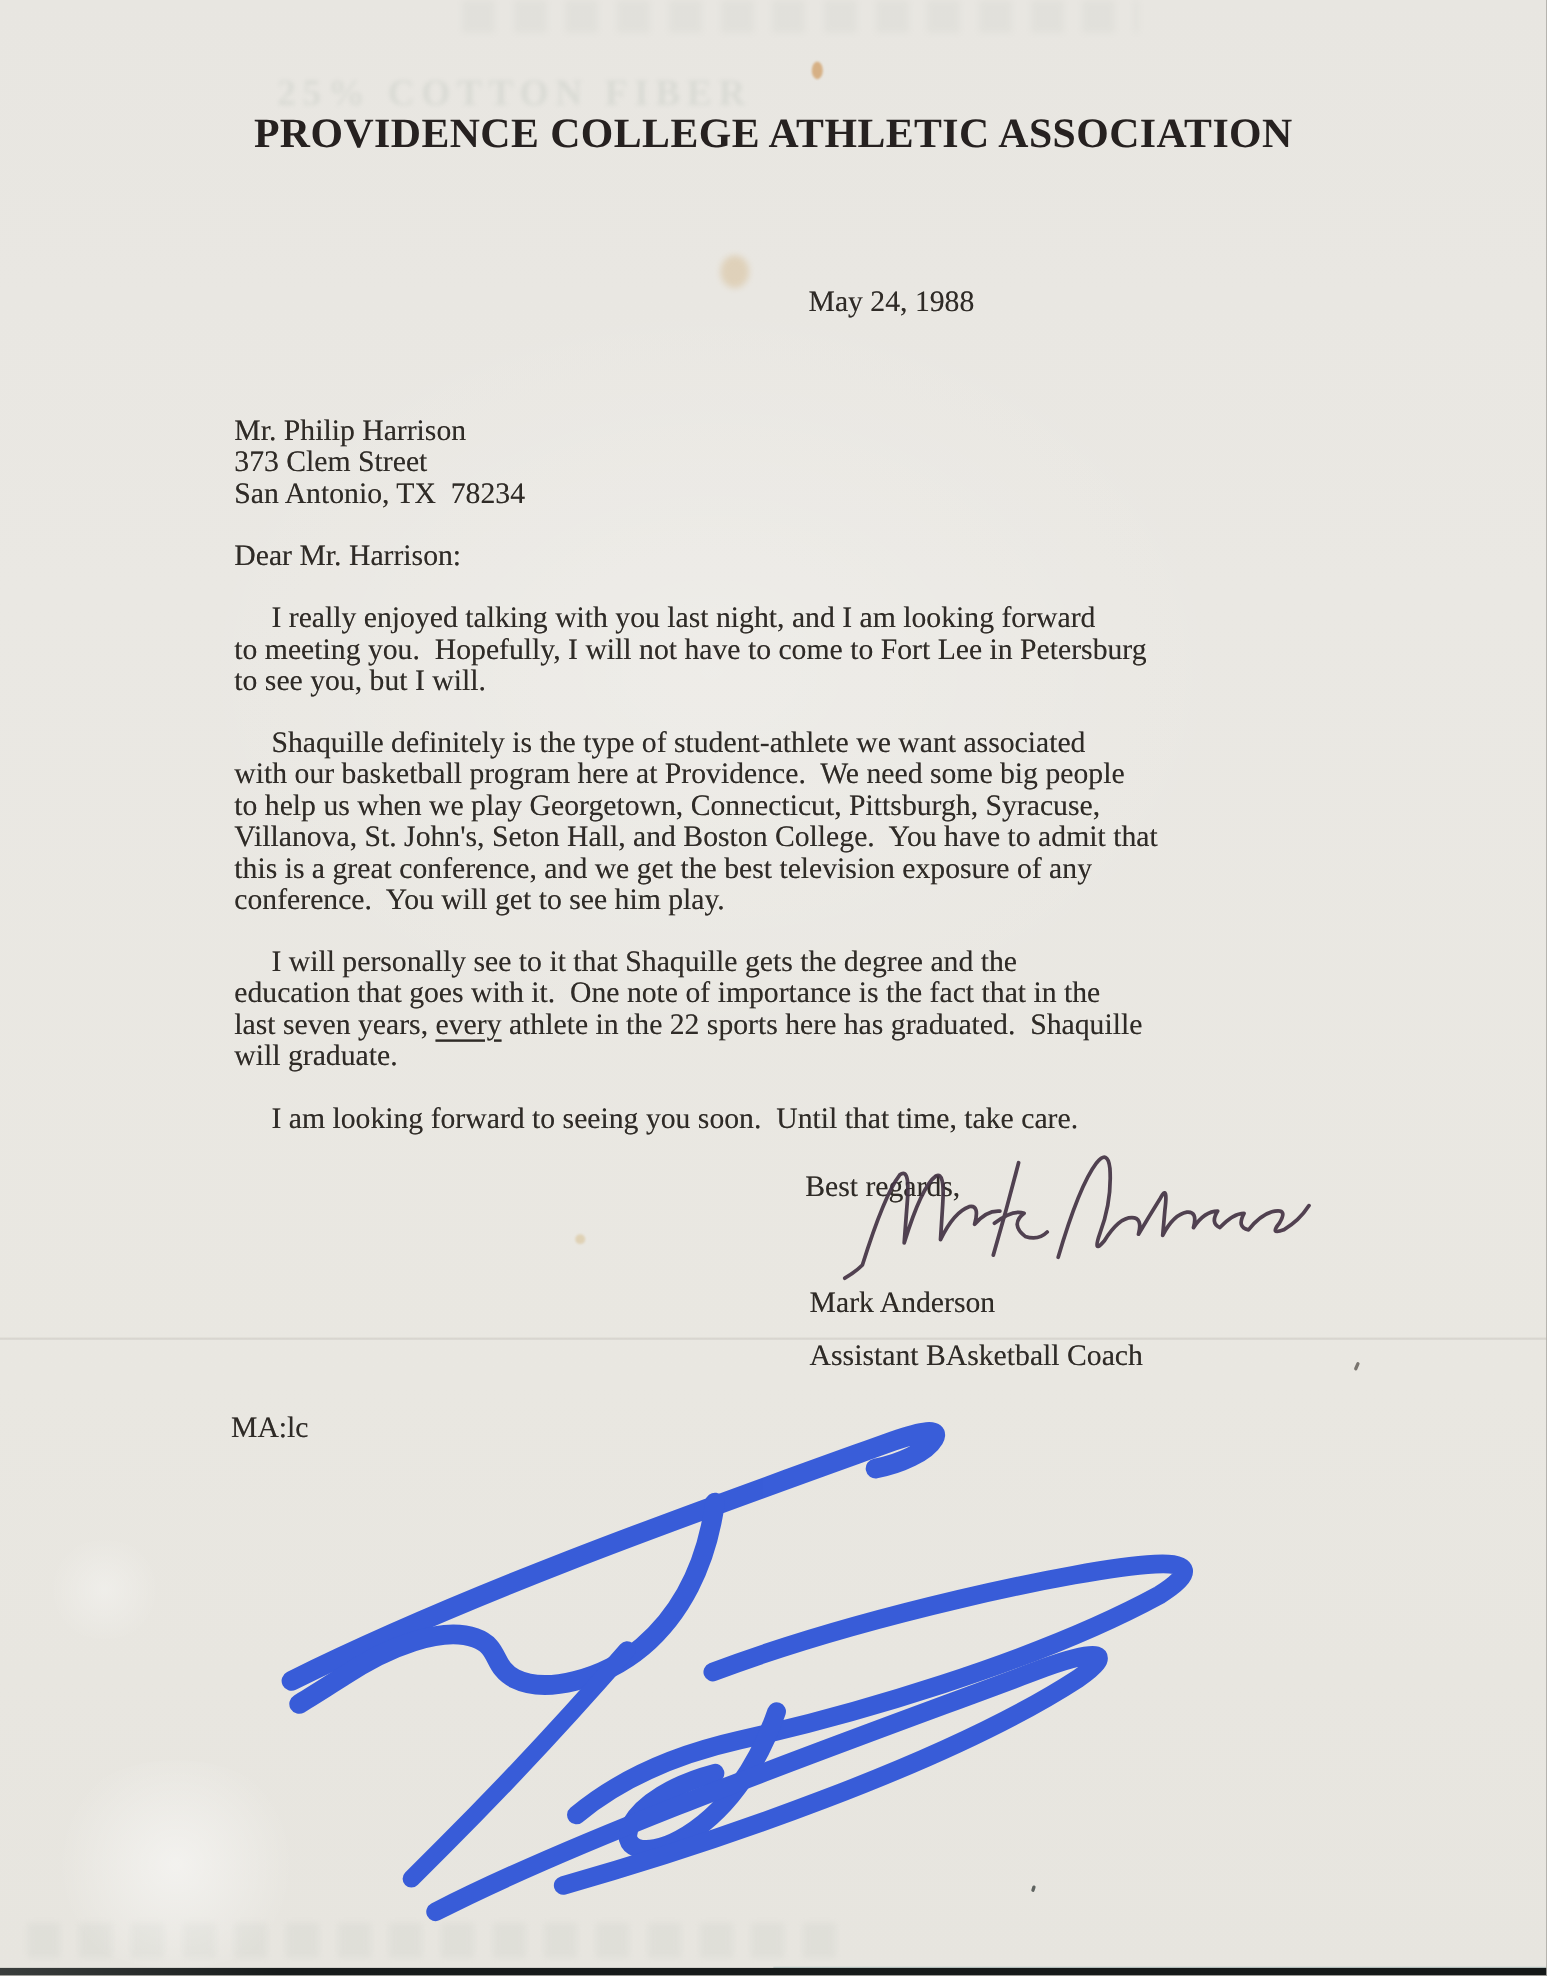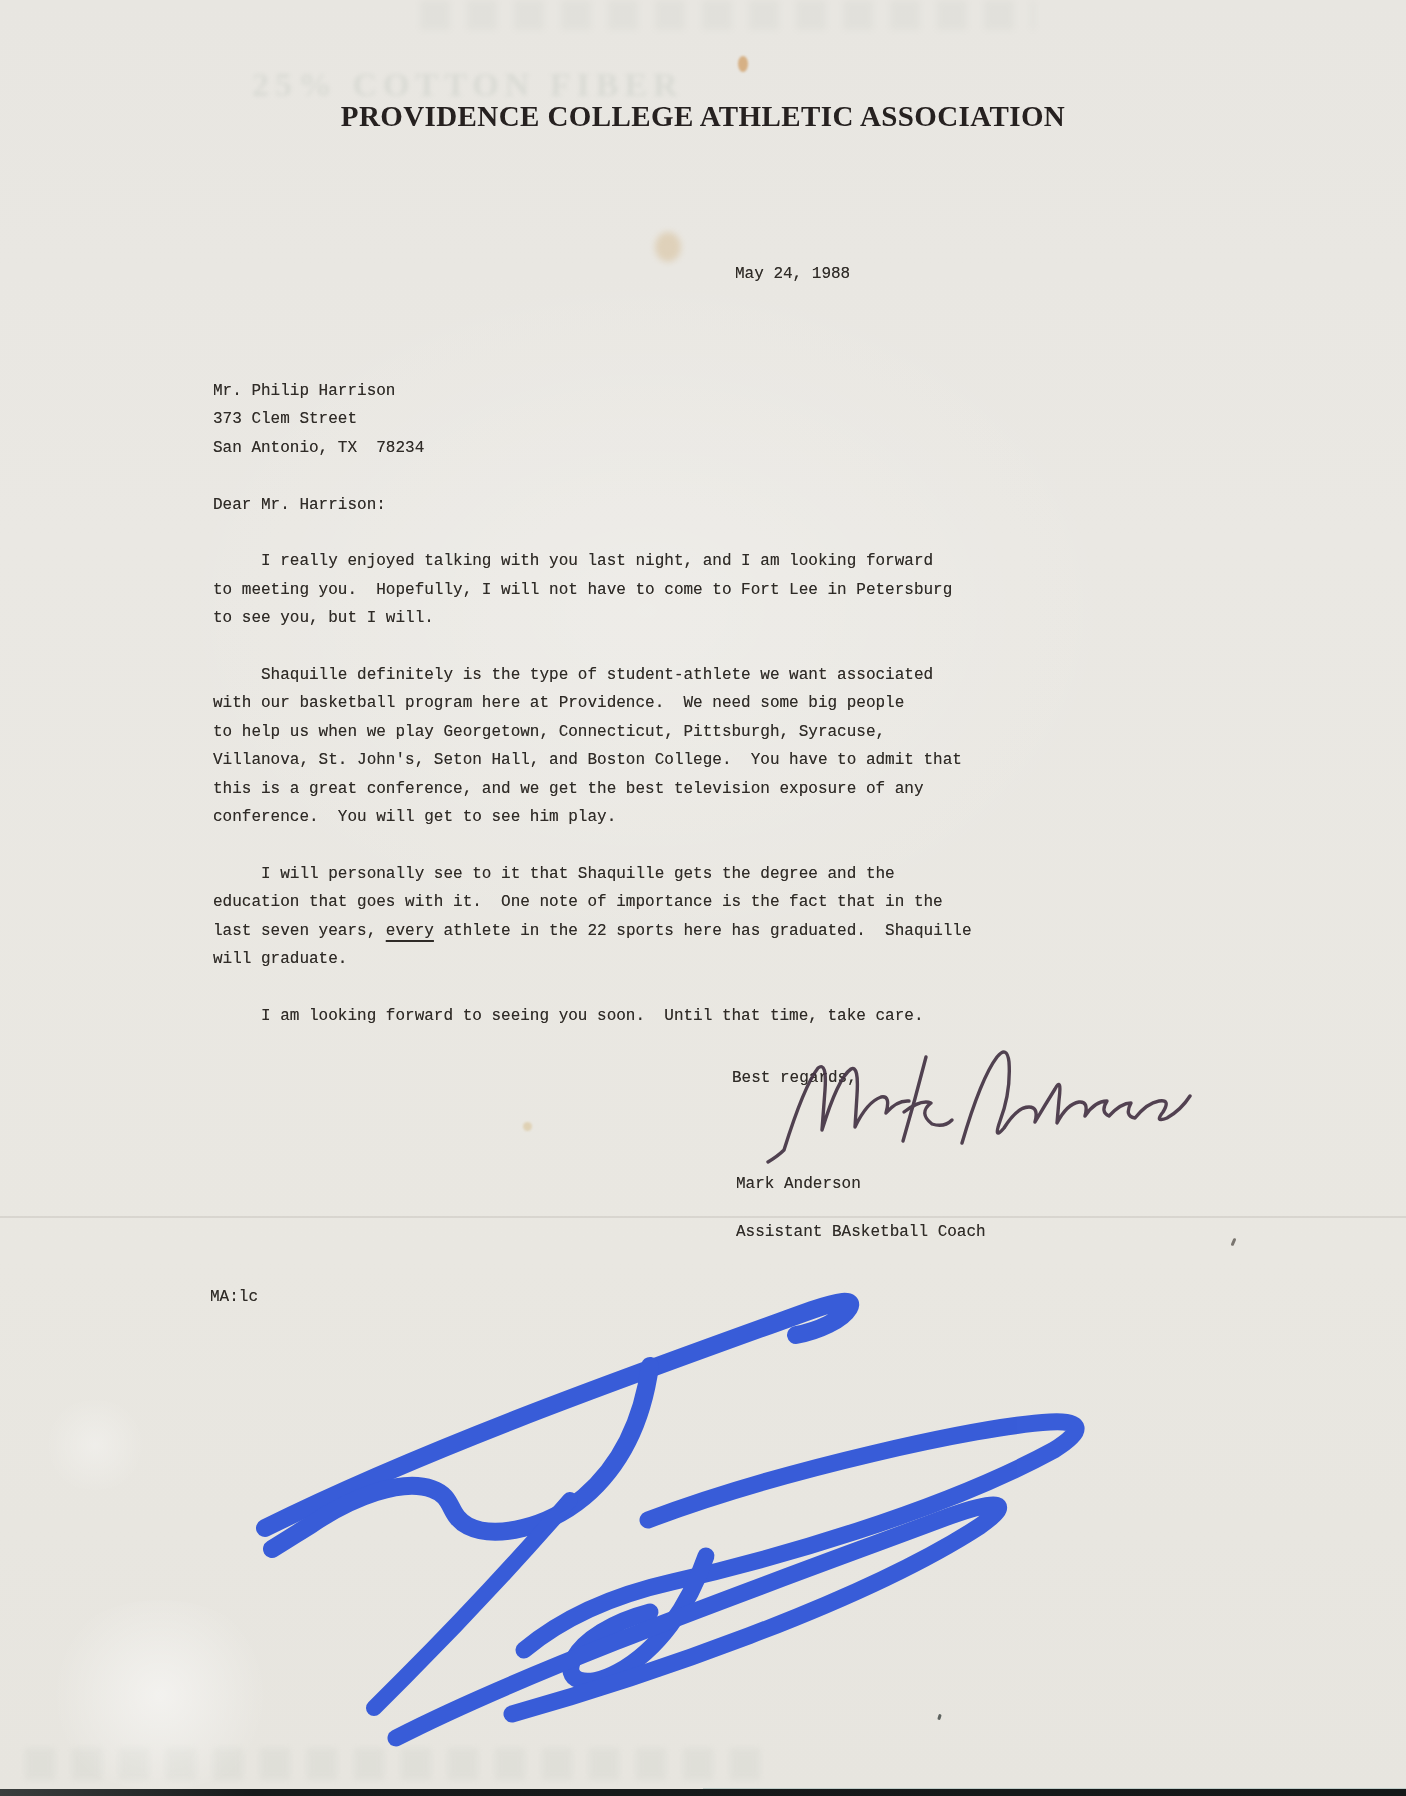--- a/index.html
+++ b/index.html
@@ -40,29 +40,29 @@
   .patch-a{left:40px;top:1600px;width:240px;height:190px;opacity:.65;}
   .patch-b{left:40px;top:1400px;width:110px;height:90px;opacity:.4;}
   .crease{position:absolute;left:0;top:1216px;width:100%;height:2px;background:rgba(110,105,98,.14);}
   .scan-edge{position:absolute;left:0;bottom:0;width:100%;height:7px;
     background:linear-gradient(90deg,#3a3e3d 0,#171b1b 18%,#141818 100%);}
   .scan-edge-glint{position:absolute;left:50%;bottom:7px;width:50%;height:1px;background:rgba(120,160,160,.35);}
   
   .org-name{
     position:absolute;left:0;top:100px;width:100%;text-align:center;
     font-family:"Liberation Serif", serif;font-weight:bold;
-    font-size:29px;letter-spacing:.4px;color:#262120;
+    font-size:38px;letter-spacing:.4px;color:#262120;
   }
   .org-address{
     position:absolute;left:0;top:133px;width:100%;text-align:center;
     font-family:"Liberation Serif", serif;font-weight:normal;
     font-size:23.5px;letter-spacing:.6px;color:#2b2624;
   }
   
-  .tw{font-family:Liberation Mono, monospace;font-size:16px;line-height:28.4px;
+  .tw{font-family:Liberation Serif, serif;font-size:27px;line-height:28.4px;
       color:#2f2b27;white-space:pre;text-shadow:0 0 .4px rgba(47,43,39,.55);}
   .date-line{position:absolute;left:735px;top:260px;}
   .letter-body{position:absolute;left:213px;top:377px;}
   .letter-body .line{min-height:28.4px;}
   .letter-body .u{text-decoration:underline;text-underline-offset:5px;text-decoration-thickness:2px;}
   .closing-line{position:absolute;left:732px;top:1040px;margin-top:24px;}
   .typed-name{position:absolute;left:736px;top:1158px;margin-top:12px;}
   .typed-title{position:absolute;left:736px;top:1186px;margin-top:32px;}
   .initials-line{position:absolute;left:210px;top:1283px;}
   

